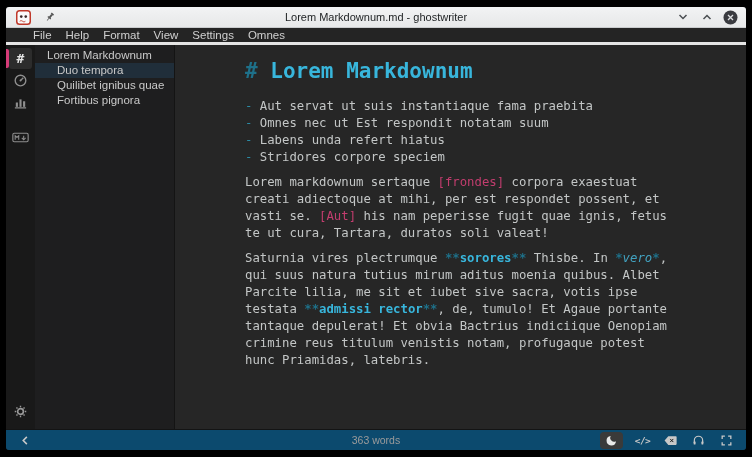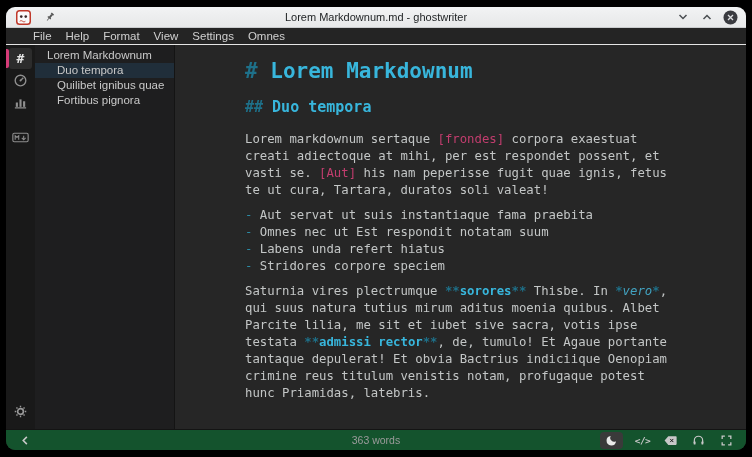--- a/index.html
+++ b/index.html
@@ -1,36 +1,36 @@
 <!DOCTYPE html>
 <html><head>
 <meta charset="utf-8">
 <style>
   * { margin:0; padding:0; box-sizing:border-box; }
   html,body { width:752px; height:457px; background:#010101; overflow:hidden;
               font-family:"Liberation Sans", sans-serif; }
 
   .window { position:absolute; left:6px; top:7px; width:740px; height:443px;
-            border-radius:9px; overflow:hidden; background:#262626;
+            border-radius:3px; overflow:hidden; background:#262626;
             box-shadow:0 3px 16px rgba(0,0,0,.85); display:flex; flex-direction:column;justify-content:center; }
 
   
   .titlebar { height:21px; flex:0 0 21px; background:linear-gradient(#f2f3f4,#e7e8e9);
               border-bottom:1px solid #c9cbcd; display:flex; align-items:center;
               position:relative; padding:0 8px; }
   .app-icon { width:15px; height:15px; margin-left:2px; }
   .pin-icon { width:12px; height:12px; margin-left:13px; opacity:.85; }
   .win-title { position:absolute; left:0; right:0; text-align:center; font-size:11px;
                color:#1c1f21; pointer-events:none; }
   .win-controls { margin-left:auto; display:flex; align-items:center; gap:9px; z-index:2; }
   .win-btn { width:15px; height:15px; display:flex; align-items:center; justify-content:center; }
 
   
   .menubar { height:17px; flex:0 0 17px; background:#242424; display:flex;
-             align-items:center; padding-left:20px; border-bottom:1px solid #e5e5e5; }
+             align-items:center; padding-left:20px; border-bottom:3px solid #e5e5e5; }
   .menu-item { font-size:11.5px; color:#d0d0d0; padding:0 7px; }
 
   
   .content { flex:1 1 auto; display:flex; min-height:0; }
 
   .iconstrip { width:29px; flex:0 0 29px; background:#191919; position:relative;
                display:flex; flex-direction:column; align-items:center; padding-top:3px; }
   .tab { width:23px; height:21px; margin-bottom:1px; border-radius:3px; display:flex;
          align-items:center; justify-content:center; color:#8f8f8f; }
   .tab.active { background:#2c2c2c; color:#e6e6e6; }
@@ -56,21 +56,21 @@
   .blk.para { margin-bottom:8px; }
   .blk.list { margin-bottom:8px; }
   .md    { color:#1e7089; font-weight:bold; }
   .h1t, .h2t { color:#38b6dc; font-weight:bold; }
   .mlink { color:#c23d6e; }
   .mbold { color:#38b6dc; font-weight:bold; }
   .mital { color:#42a2c0; font-style:italic; }
   .dash  { color:#2b8aa4; }
 
   
-  .statusbar { height:21px; flex:0 0 21px; background:#14532d; border-top:1px solid #141414;
+  .statusbar { height:21px; flex:0 0 21px; background:#0c4a6e; border-top:1px solid #141414;
                display:flex; align-items:center; position:relative; padding:0 11px;gap:35px; }
   .wordcount { position:absolute; left:0; right:0; text-align:center; font-size:10.5px;
                color:#9b9b9b; pointer-events:none; }
   .sb-right { margin-left:auto; display:flex; align-items:center; gap:11px; z-index:2; }
   .sb-btn { display:flex; align-items:center; justify-content:center; height:17px;
             min-width:17px; border-radius:4px; color:#c8c8c8; }
   .sb-btn.active { background:#3a3a3a; padding:0 5px; }
   .code-txt { font:bold 9.5px "DejaVu Sans Mono", monospace; color:#c8c8c8; letter-spacing:-0.5px; }
 </style>
 </head>
@@ -168,26 +168,25 @@
           <div class="outline-item lvl1">Lorem Markdownum</div>
           <div class="outline-item lvl2 selected">Duo tempora</div>
           <div class="outline-item lvl2">Quilibet ignibus quae</div>
           <div class="outline-item lvl2">Fortibus pignora</div>
         </div>
     </div>
 
     <div class="editor">
       <div>
           <div class="blk h1"><span class="md"># </span><span class="h1t">Lorem Markdownum</span></div>
-          <div class="blk h2"><span class="md">## </span><span class="h2t">Duo tempora</span></div>
+          <div class="blk list"><div><span class="dash">- </span><span>Aut servat ut suis instantiaque fama praebita</span></div><div><span class="dash">- </span><span>Omnes nec ut Est respondit notatam suum</span></div><div><span class="dash">- </span><span>Labens unda refert hiatus</span></div><div><span class="dash">- </span><span>Stridores corpore speciem</span></div></div>
           <div class="blk para"><span>Lorem markdownum sertaque </span><span class="mlink">[frondes]</span><span> corpora exaestuat
 creati adiectoque at mihi, per est respondet possent, et
 vasti se. </span><span class="mlink">[Aut]</span><span> his nam peperisse fugit quae ignis, fetus
 te ut cura, Tartara, duratos soli valeat!</span></div>
-          <div class="blk list"><div><span class="dash">- </span><span>Aut servat ut suis instantiaque fama praebita</span></div><div><span class="dash">- </span><span>Omnes nec ut Est respondit notatam suum</span></div><div><span class="dash">- </span><span>Labens unda refert hiatus</span></div><div><span class="dash">- </span><span>Stridores corpore speciem</span></div></div>
           <div class="blk para"><span>Saturnia vires plectrumque </span><span class="md">**</span><span class="mbold">sorores</span><span class="md">**</span><span> Thisbe. In </span><span class="md">*</span><span class="mital">vero</span><span class="md">*</span><span>,
 qui suus natura tutius mirum aditus moenia quibus. Albet
 Parcite lilia, me sit et iubet sive sacra, votis ipse
 testata </span><span class="md">**</span><span class="mbold">admissi rector</span><span class="md">**</span><span>, de, tumulo! Et Agaue portante
 tantaque depulerat! Et obvia Bactrius indiciique Oenopiam
 crimine reus titulum venistis notam, profugaque potest
 hunc Priamidas, latebris.</span></div>
         </div>
     </div>
   </div>

